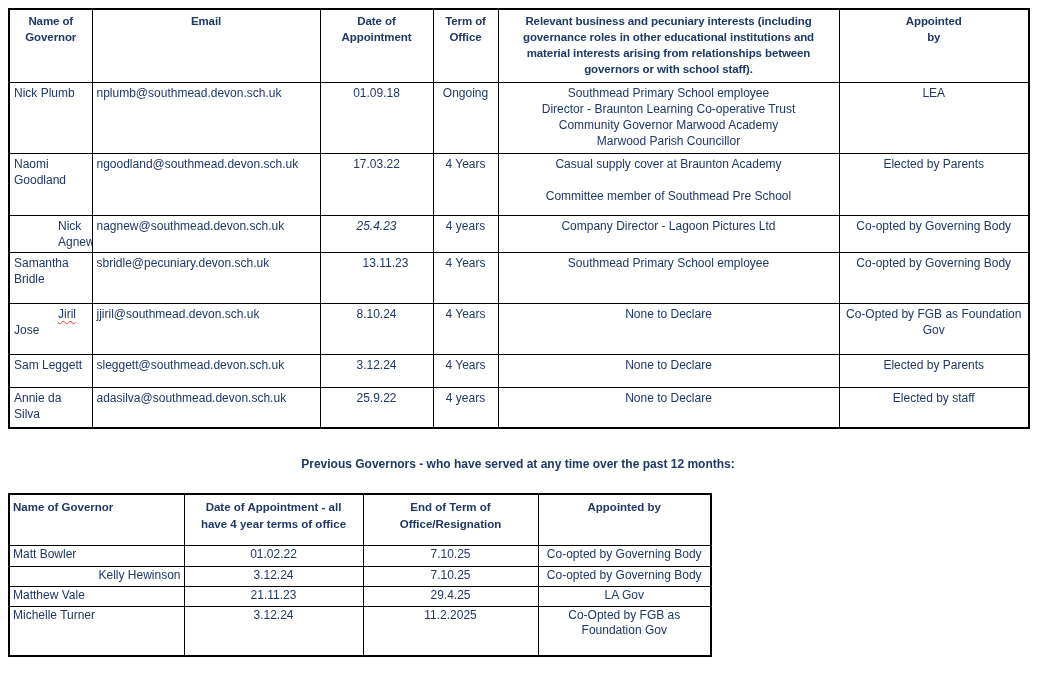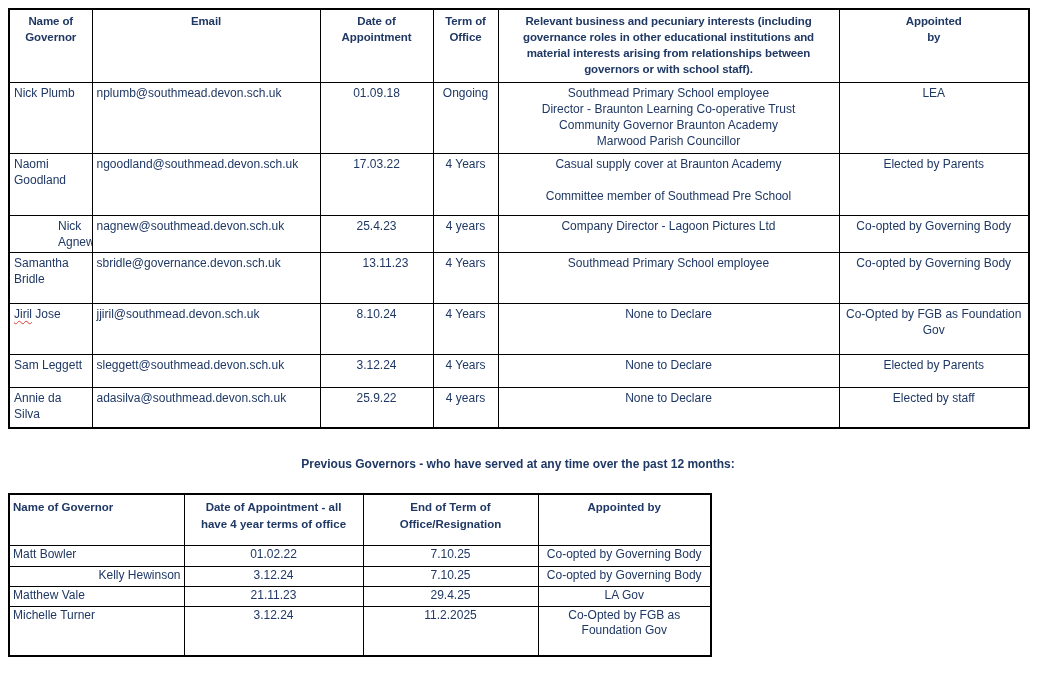--- a/index.html
+++ b/index.html
@@ -77,20 +77,21 @@
     line-height: 17px;
   }
   .prev-table th.cell-left { text-align: left; }
 
   .squiggle {
     text-decoration: underline;
     text-decoration-style: wavy;
     text-decoration-color: #e03c31;
     text-decoration-thickness: 1px;
     text-underline-offset: 2px;
+    margin-left: 44px;
   }
 </style>
 </head>
 <body>
 
 <div class="page">
 
   <table class="gov-table">
     <colgroup>
       <col style="width:83px">
@@ -119,50 +120,50 @@
     </thead>
     <tbody id="t1-body">
         <tr>
           <td class="cell-left" style="height: 66px;">Nick Plumb</td>
           <td class="cell-left" style="height: 66px; margin-top: 28px;">nplumb@southmead.devon.sch.uk</td>
           <td class="cell-center" style="height: 66px;">01.09.18</td>
           <td class="cell-center" style="height: 66px;">Ongoing</td>
           <td class="cell-center" style="height: 66px;">
             <div class="interest-line">Southmead Primary School employee</div>
             <div class="interest-line">Director - Braunton Learning Co-operative Trust</div>
-            <div class="interest-line">Community Governor Braunton Academy</div>
+            <div class="interest-line">Community Governor Marwood Academy</div>
             <div class="interest-line">Marwood Parish Councillor</div>
           </td>
           <td class="cell-center pre-line" style="height: 66px;">LEA</td>
         </tr>
         <tr>
           <td class="cell-left" style="height: 57px;">Naomi Goodland</td>
           <td class="cell-left" style="height: 57px;">ngoodland@southmead.devon.sch.uk</td>
           <td class="cell-center" style="height: 57px;">17.03.22</td>
           <td class="cell-center" style="height: 57px;">4 Years</td>
           <td class="cell-center" style="height: 57px;">
             <div class="interest-line">Casual supply cover at Braunton Academy</div>
             <div class="interest-line">&nbsp;</div>
             <div class="interest-line">Committee member of Southmead Pre School</div>
           </td>
           <td class="cell-center pre-line" style="height: 57px;">Elected by Parents</td>
         </tr>
         <tr>
           <td class="cell-left" style="height: 29px; padding-left: 48px;">Nick Agnew</td>
           <td class="cell-left" style="height: 29px;">nagnew@southmead.devon.sch.uk</td>
-          <td class="cell-center" style="height: 29px;">25.4.23</td>
+          <td class="cell-center" style="height: 29px; font-style: italic;">25.4.23</td>
           <td class="cell-center" style="height: 29px;">4 years</td>
           <td class="cell-center" style="height: 29px;">
             <div class="interest-line">Company Director - Lagoon Pictures Ltd</div>
           </td>
           <td class="cell-center pre-line" style="height: 29px;">Co-opted by Governing Body</td>
         </tr>
         <tr>
           <td class="cell-left" style="height: 46px;">Samantha Bridle</td>
-          <td class="cell-left" style="height: 46px;">sbridle@governance.devon.sch.uk</td>
+          <td class="cell-left" style="height: 46px;">sbridle@pecuniary.devon.sch.uk</td>
           <td class="cell-center" style="height: 46px; padding-left: 22px;">13.11.23</td>
           <td class="cell-center" style="height: 46px;">4 Years</td>
           <td class="cell-center" style="height: 46px;">
             <div class="interest-line">Southmead Primary School employee</div>
           </td>
           <td class="cell-center pre-line" style="height: 46px;">Co-opted by Governing Body</td>
         </tr>
         <tr>
           <td class="cell-left" style="height: 46px;"><span class="squiggle">Jiril</span> Jose</td>
           <td class="cell-left" style="height: 46px;">jjiril@southmead.devon.sch.uk</td>

